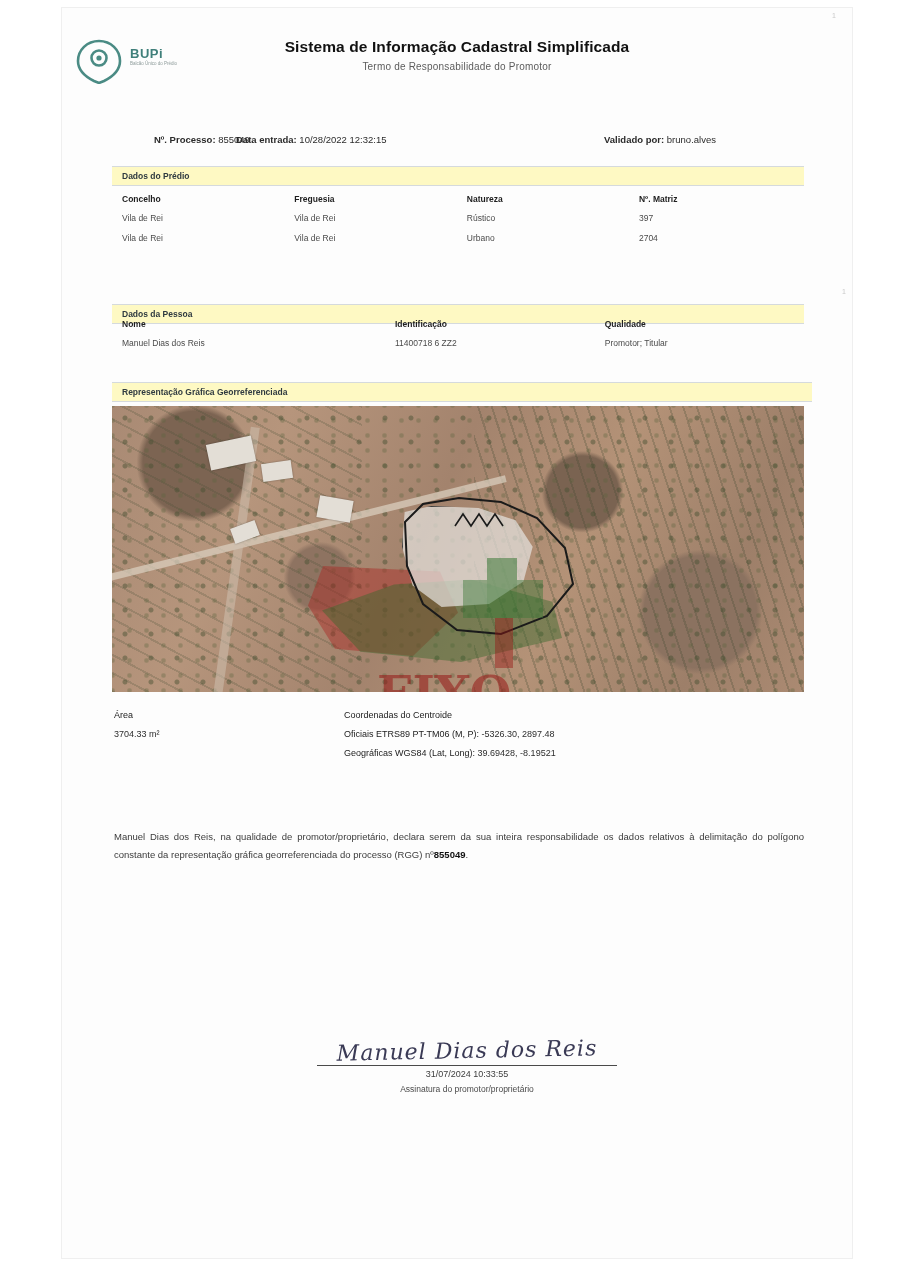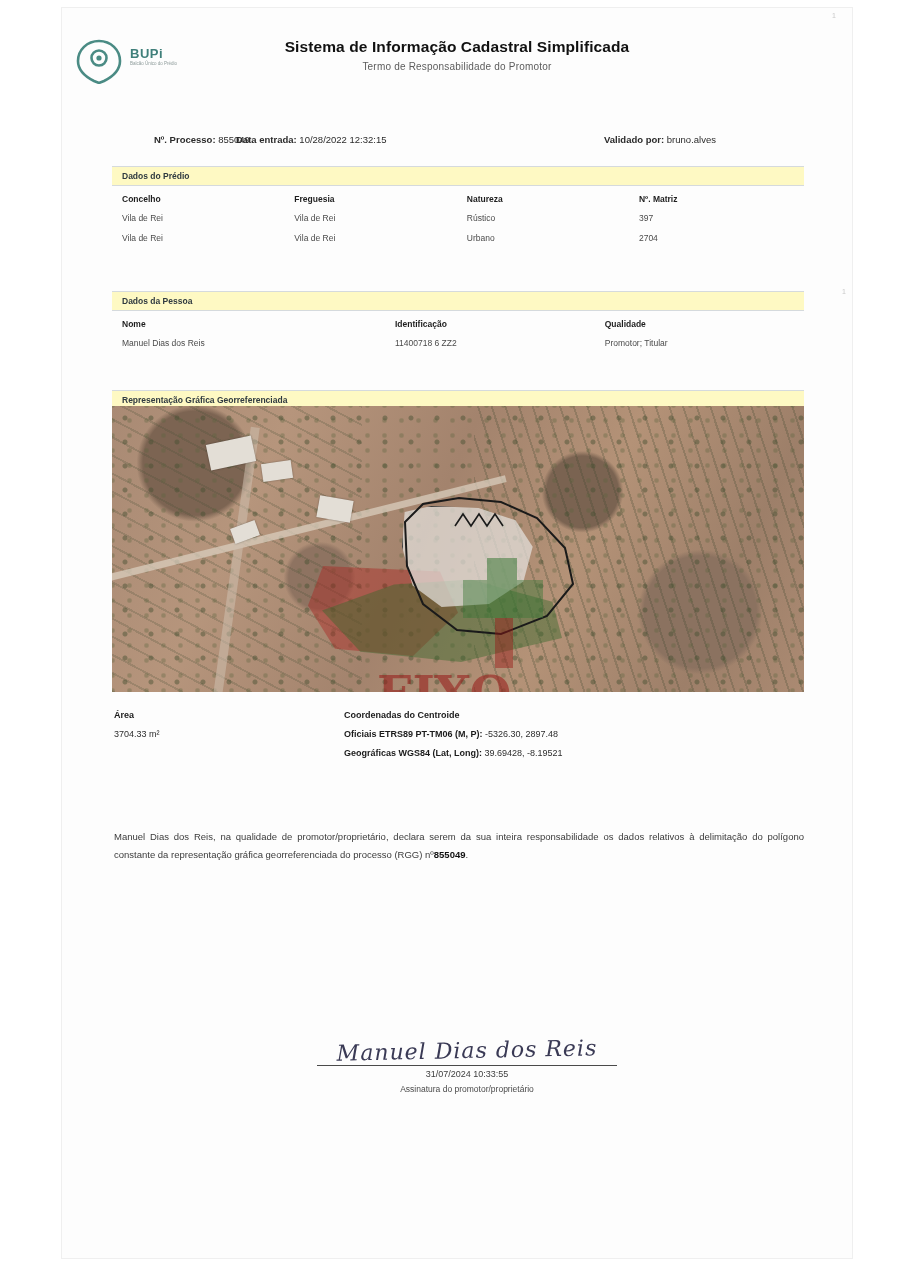--- a/index.html
+++ b/index.html
@@ -276,21 +276,21 @@
   .under {
     position: absolute;
     left: 52px;
     top: 700px;
     width: 700px;
     font-size: 9px;
     color: #2d2d2d;
   }
   .under .col-a { position: absolute; left: 0; top: 0; width: 150px; }
   .under .col-b { position: absolute; left: 230px; top: 0; width: 470px; }
-  .under b { font-weight: bold; color: #1b1b1b; }
+  .under b { font-weight: normal; color: #1b1b1b; }
   .under .row { margin-bottom: 5px; line-height: 14px; }
 
   
   .paras {
     position: absolute;
     left: 52px;
     top: 820px;
     width: 690px;
     font-size: 9.5px;
     line-height: 17.5px;
@@ -392,41 +392,41 @@
         </tr>
         <tr>
           <td>Vila de Rei</td>
           <td>Vila de Rei</td>
           <td>Urbano</td>
           <td>2704</td>
         </tr>
       </tbody>
     </table>
 
-    <div class="secbar" style="top:283px;">
+    <div class="secbar" style="top:296px;">
       <span>Dados da Pessoa</span>
     </div>
     <table class="tbl" style="top:307px;">
       <thead>
         <tr>
           <th style="width:276px;margin-top:36px;">Nome</th>
           <th style="width:208px;">Identificação</th>
           <th style="width:208px;">Qualidade</th>
         </tr>
       </thead>
       <tbody>
         <tr>
           <td>Manuel Dias dos Reis</td>
           <td>11400718 6 ZZ2</td>
           <td>Promotor; Titular</td>
         </tr>
       </tbody>
     </table>
 
-    <div class="secbar" style="top:382px;">
+    <div class="secbar" style="top:374px;padding-left:8px;">
       <span>Representação Gráfica Georreferenciada</span>
     </div>
 
     <div class="mapwrap">
       <div class="map-base"></div>
       <div class="map-rows2"></div>
       <div class="map-rows"></div>
       <div class="map-veg"></div>
       <div class="map-road"></div>
       <div class="map-road2"></div>

